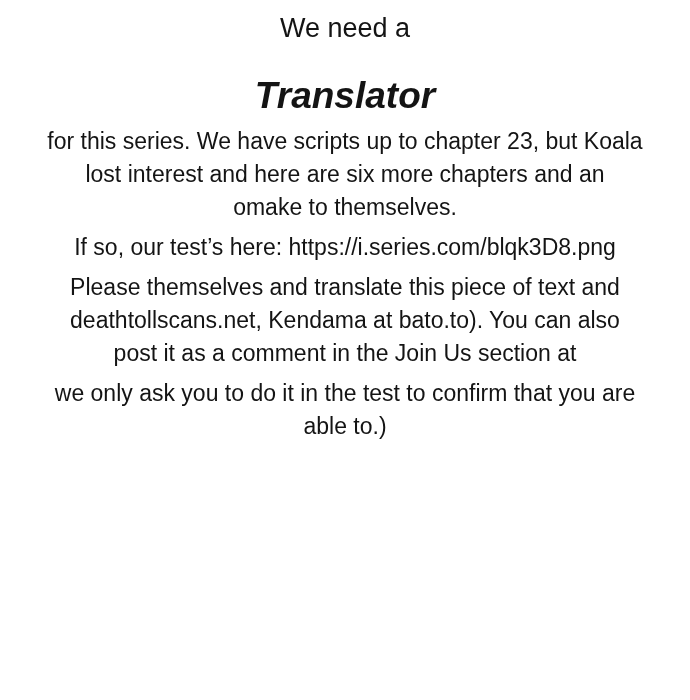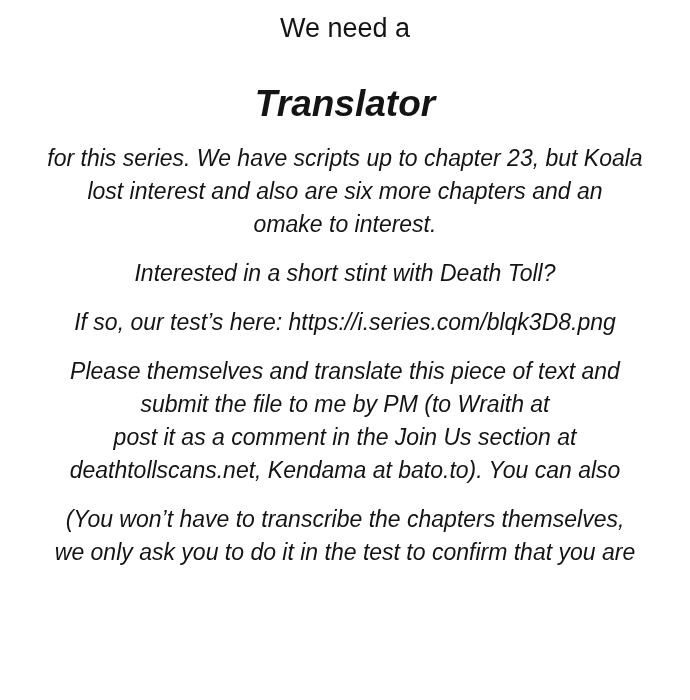--- a/index.html
+++ b/index.html
@@ -28,57 +28,53 @@
     font-size: 27px;
     line-height: 33px;
     margin-top: 12px;
     font-weight: 400;
   }
   .role {
     font-size: 37px;
     line-height: 44px;
     font-weight: 700;
     font-style: italic;
-    margin-top: 37px;
+    margin-top: 29px;
   }
-  section.para { margin: 16px; padding: 0; font-style: italic; }
+  section.para { margin: 7px; padding: 0; }
   .para-1 { margin-top: 28px; }
   .para-2 { margin-top: 30px; }
   .para-3 { margin-top: 29px; }
   .para-4 { margin-top: 36px; }
   .para-5 { margin-top: 28px; }
 </style>
 </head>
 <body>
 
 <div class="page">
 
   <div class="intro">We need a</div>
 
   <div class="role">Translator</div>
 
   <section class="para para-1">
     <div class="line">for this series. We have scripts up to chapter 23, but Koala</div>
-    <div class="line">lost interest and also are six more chapters and an</div>
-    <div class="line">omake to interest.</div>
+    <div class="line">lost interest and here are six more chapters and an</div>
+    <div class="line">omake to themselves.</div>
   </section>
 
-  <section class="para para-2">
-    <div class="line">Interested in a short stint with Death Toll?</div>
-  </section>
 
   <section class="para para-3">
     <div class="line">If so, our test’s here: https://i.series.com/blqk3D8.png</div>
   </section>
 
   <section class="para para-4">
     <div class="line">Please themselves and translate this piece of text and</div>
-    <div class="line">submit the file to me by PM (to Wraith at</div>
+    <div class="line">deathtollscans.net, Kendama at bato.to). You can also</div>
     <div class="line">post it as a comment in the Join Us section at</div>
-    <div class="line">deathtollscans.net, Kendama at bato.to). You can also</div>
   </section>
 
   <section class="para para-5">
-    <div class="line">(You won’t have to transcribe the chapters themselves,</div>
     <div class="line">we only ask you to do it in the test to confirm that you are</div>
+    <div class="line">able to.)</div>
   </section>
 
 </div>
 
 </body></html>

